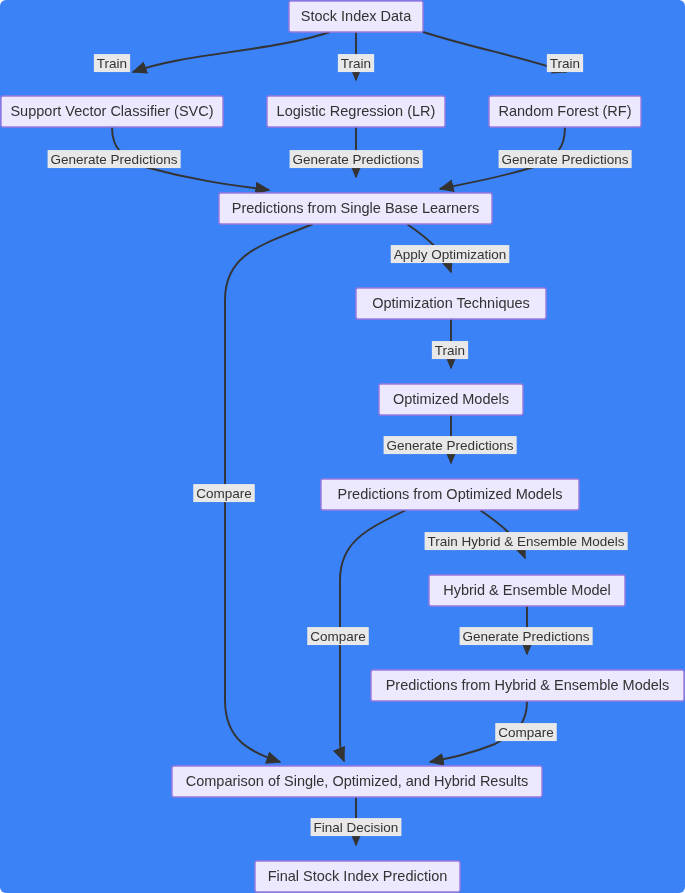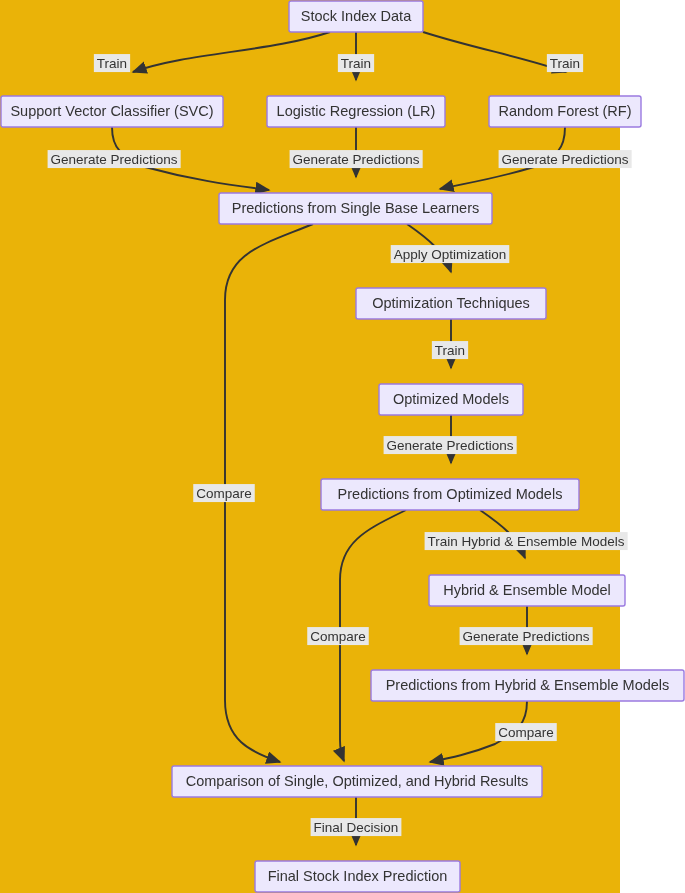--- a/index.html
+++ b/index.html
@@ -8,23 +8,24 @@
     background: #ffffff;
   }
   body {
     width: 685px;
     height: 893px;
     overflow: hidden;
     font-family: "Liberation Sans", sans-serif;
   }
   #flow-root {
     position: relative;
-    width: 620px;
+    width: 685px;
     height: 893px;
-    background: #eab308;
+    background: #3b82f6;
+    border-radius: 6px;
   }
   svg#flow-svg {
     position: absolute;
     left: 0;
     top: 0;
     width: 685px;
     height: 893px;
     display: block;
   }
   .node-rect {

